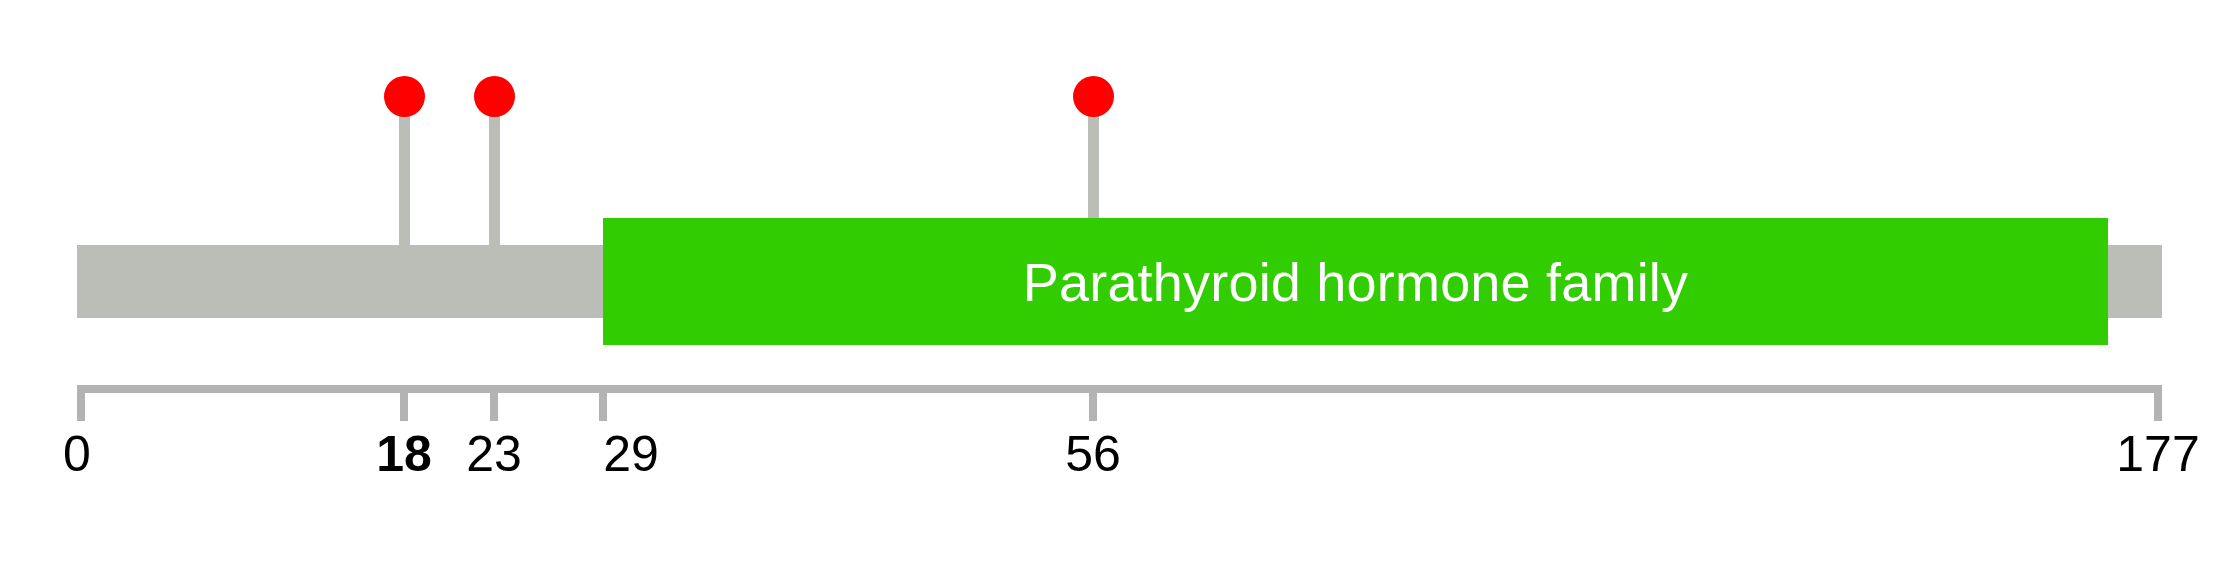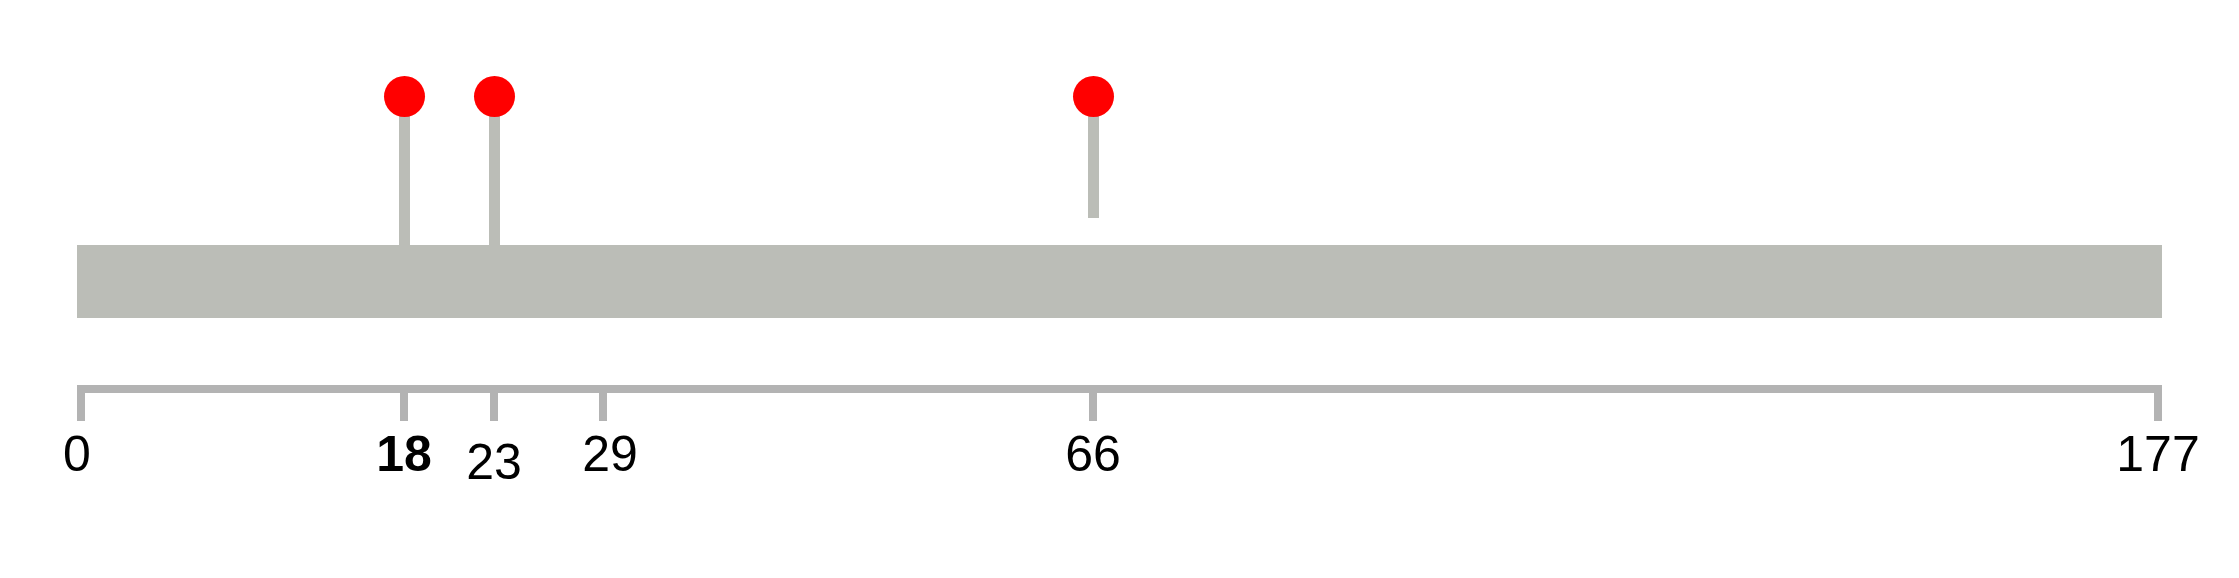--- a/index.html
+++ b/index.html
@@ -77,34 +77,37 @@
 <body>
 
 <div id="stage">
 
   <div class="backbone" style="left:77px; top:245px; width:2085px; height:73px;"></div>
 
   <div class="lolli-stem" style="left:399px; top:92px; width:11px; height:153px;"></div>
   <div class="lolli-stem" style="left:489px; top:92px; width:11px; height:153px;"></div>
   <div class="lolli-stem" style="left:1088px; top:92px; width:11px; height:126px;"></div>
 
+  <div class="domain" style="left:603px; top:218px; width:1505px; height:127px; background:#32cd00;">
+    <span class="domain-label">Parathyroid hormone family</span>
+  </div>
 
   <div class="lolli-head" style="left:384px; top:76px; width:41px; height:41px;"></div>
   <div class="lolli-head" style="left:474px; top:76px; width:41px; height:41px;"></div>
   <div class="lolli-head" style="left:1073px; top:76px; width:41px; height:41px;"></div>
 
   <div class="axis-line" style="left:77px; top:385px; width:2085px; height:8px;"></div>
 
   <div class="axis-tick" style="left:77px; top:385px; width:8px; height:36px;"></div>
   <div class="axis-tick" style="left:400px; top:385px; width:8px; height:36px;"></div>
   <div class="axis-tick" style="left:490px; top:385px; width:8px; height:36px;"></div>
   <div class="axis-tick" style="left:599px; top:385px; width:8px; height:36px;"></div>
   <div class="axis-tick" style="left:1089px; top:385px; width:8px; height:36px;"></div>
   <div class="axis-tick" style="left:2154px; top:385px; width:8px; height:36px;"></div>
 
   <div class="axis-label" style="left:77px; top:429px;">0</div>
   <div class="axis-label" style="left:404px; top:429px;font-weight:bold;">18</div>
-  <div class="axis-label" style="left:494px; top:429px;margin-top:8px;">23</div>
-  <div class="axis-label" style="left:610px; top:429px;">29</div>
-  <div class="axis-label" style="left:1093px; top:429px;">66</div>
+  <div class="axis-label" style="left:494px; top:429px;">23</div>
+  <div class="axis-label" style="left:631px; top:429px;">29</div>
+  <div class="axis-label" style="left:1093px; top:429px;">56</div>
   <div class="axis-label" style="left:2158px; top:429px;">177</div>
 
 </div>
 
 </body></html>

